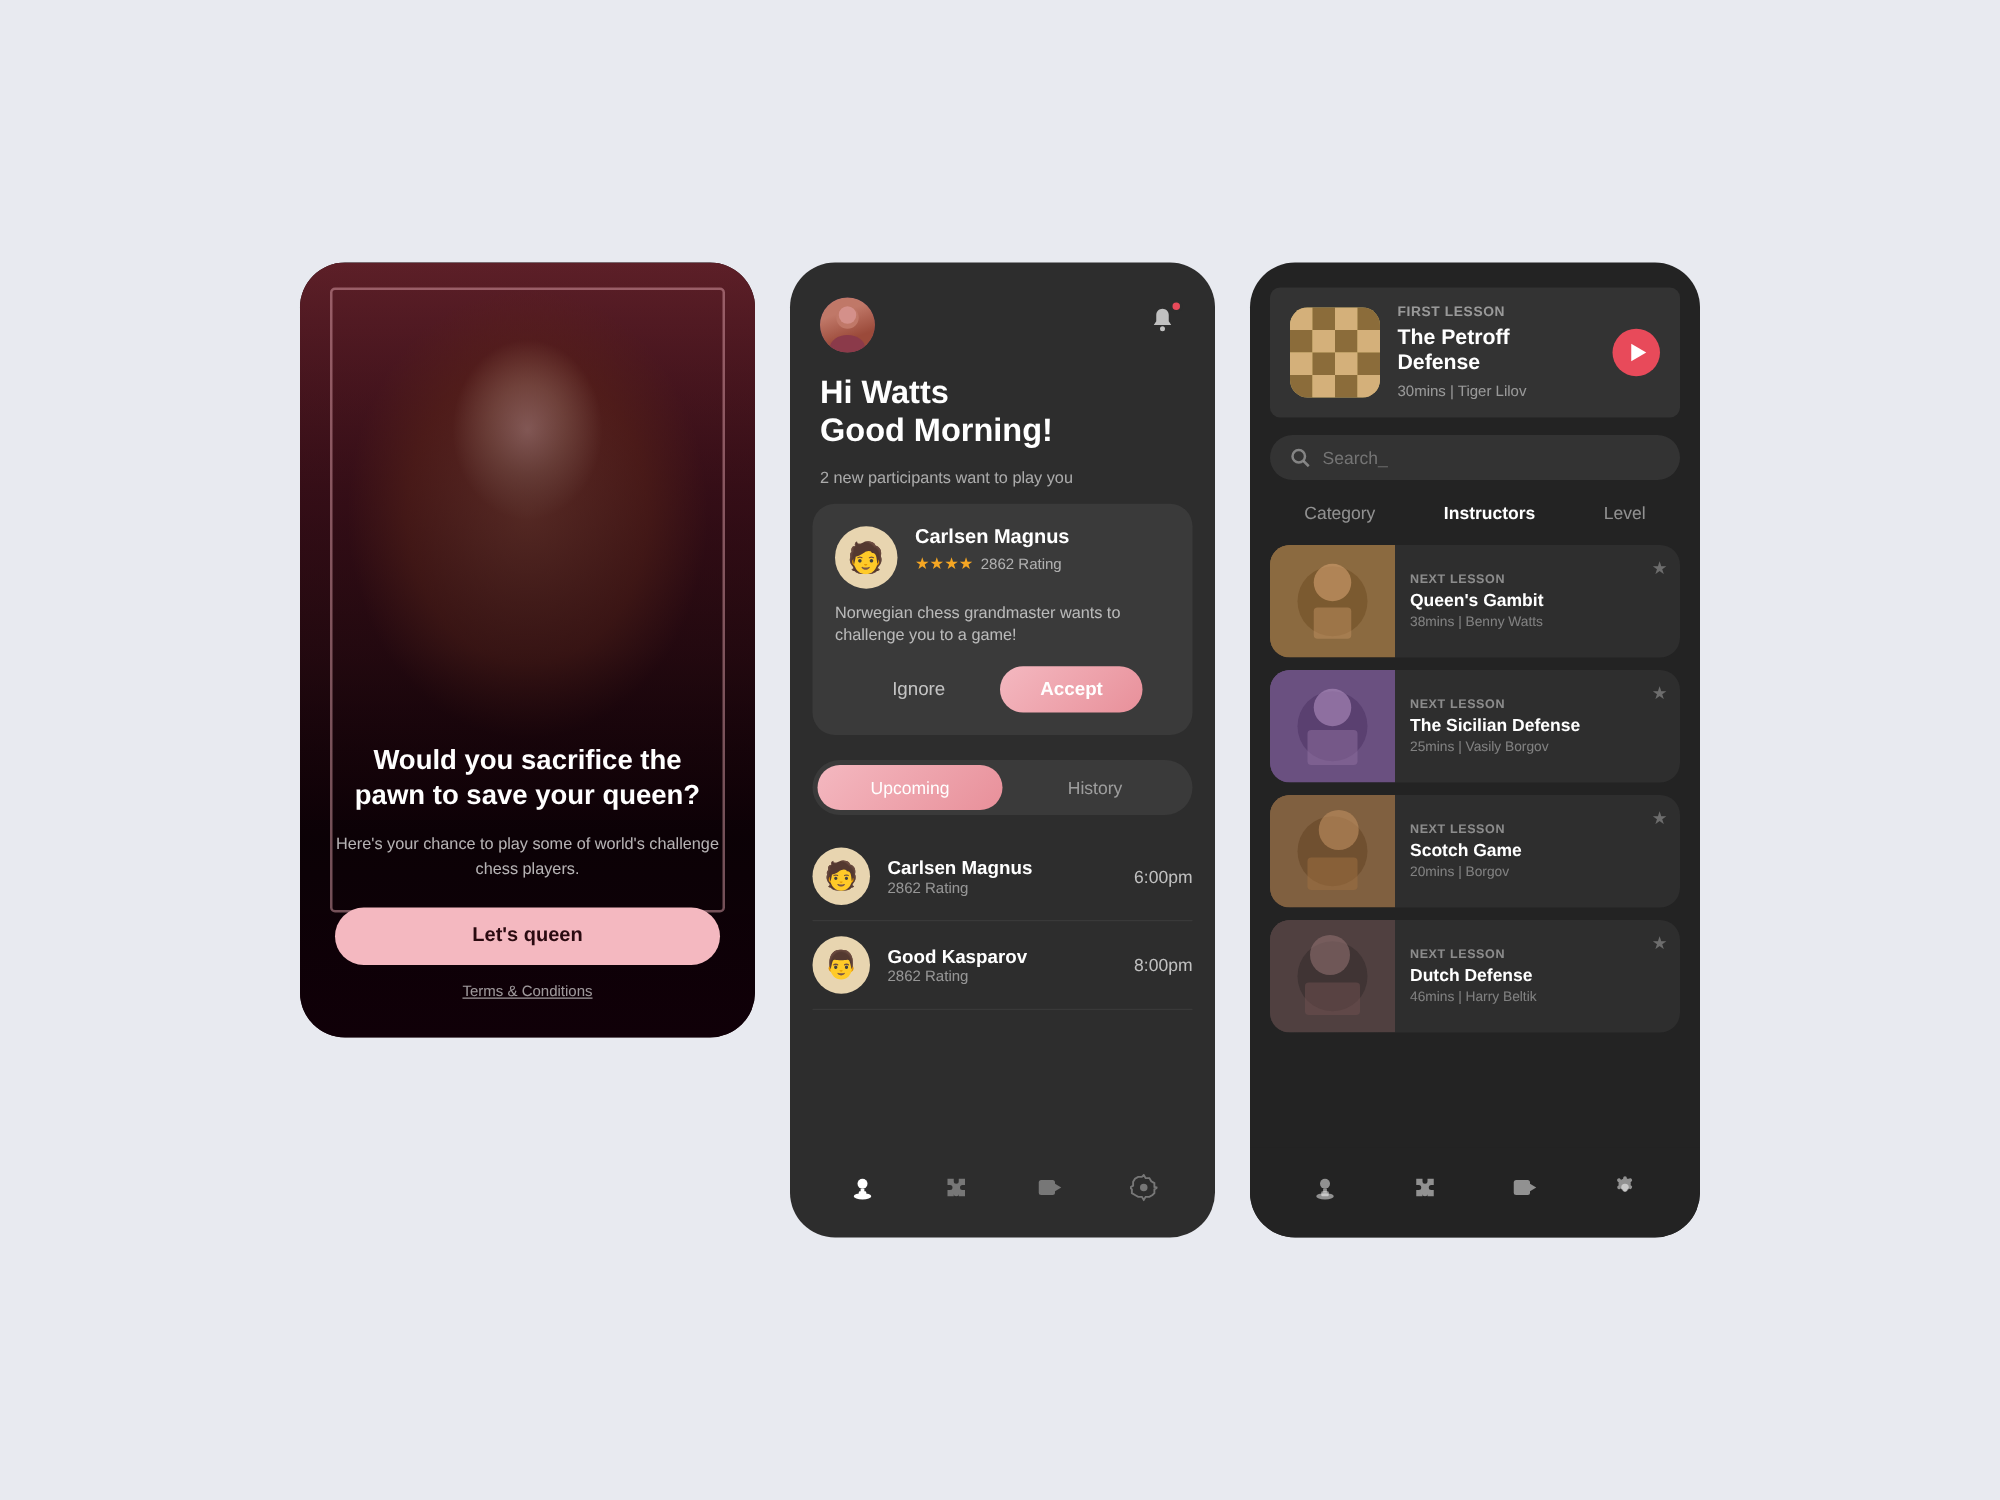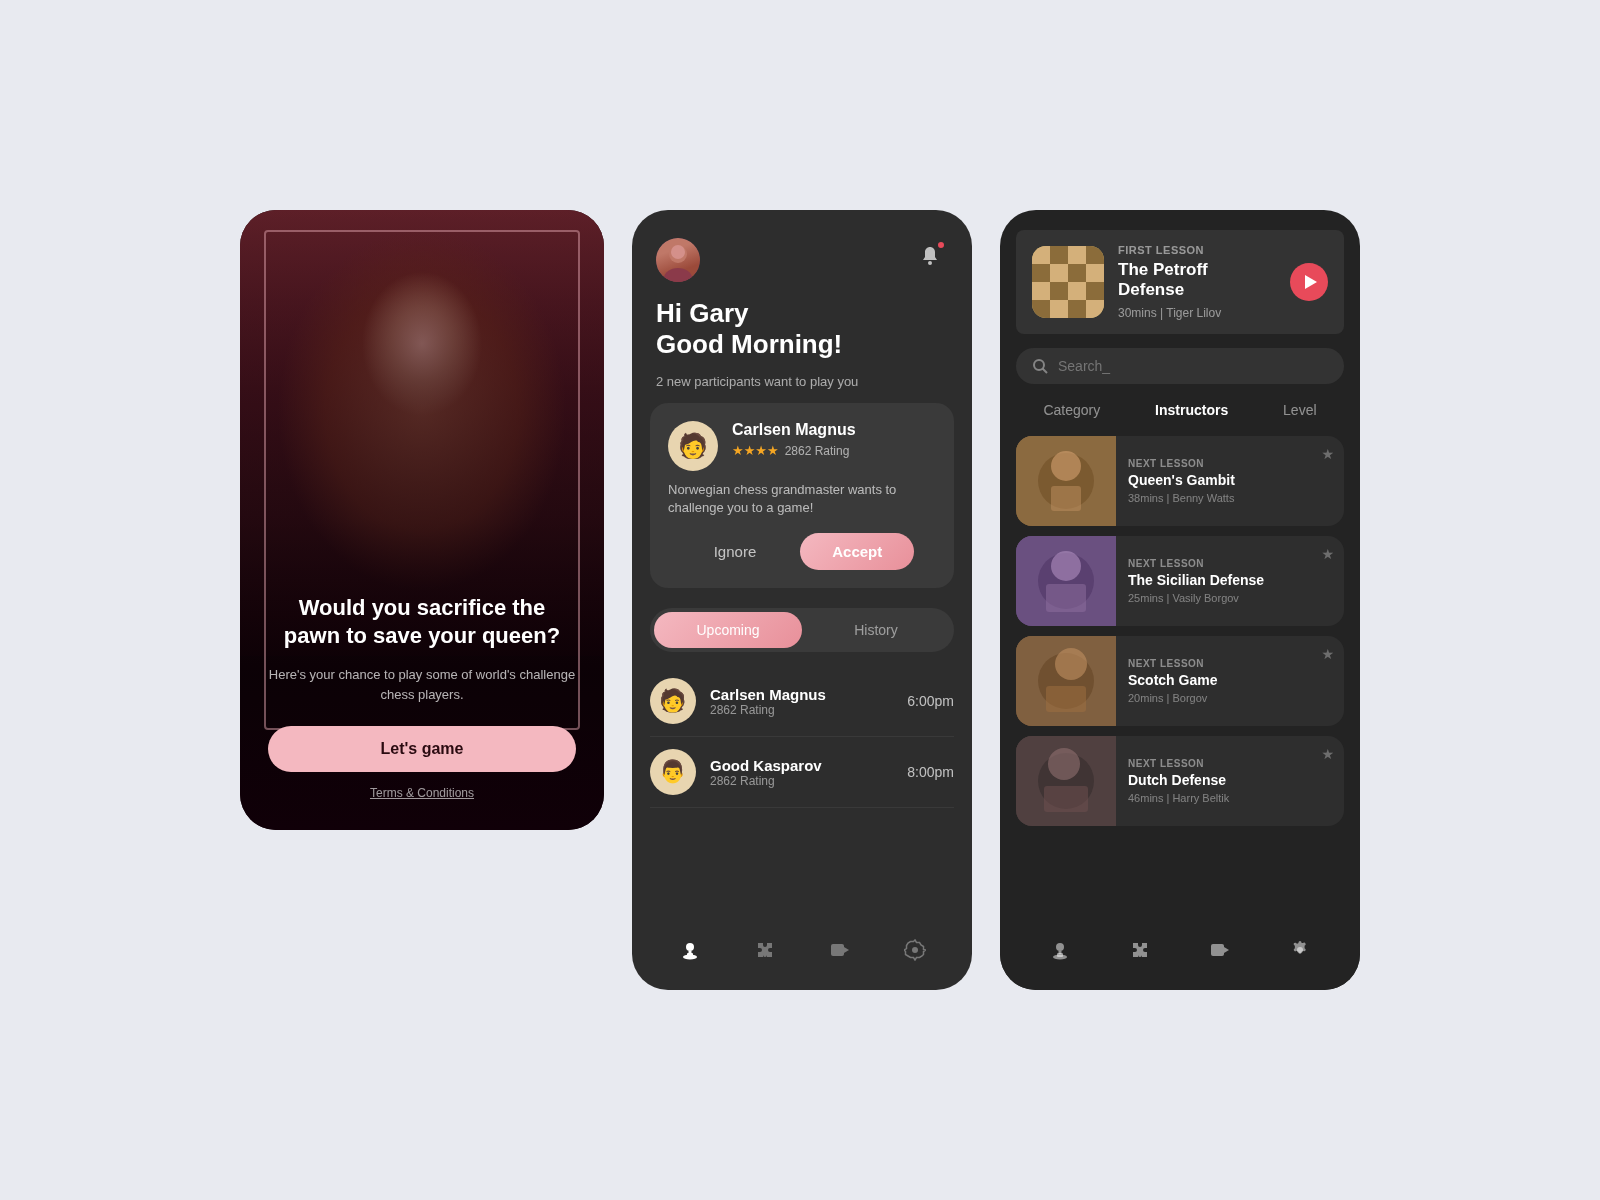--- a/index.html
+++ b/index.html
@@ -544,21 +544,21 @@
 
   <div class="screen1">
     <div class="portrait-overlay">
       <div class="portrait-figure"></div>
     </div>
     <div class="screen1-bg"></div>
     <div class="screen1-frame"></div>
     <div class="screen1-content">
       <div class="screen1-tagline">Would you sacrifice the pawn to save your queen?</div>
       <div class="screen1-sub">Here's your chance to play some of world's challenge chess players.</div>
-      <button class="screen1-btn">Let's game</button>
+      <button class="screen1-btn">Let's queen</button>
       <span class="screen1-terms">Terms &amp; Conditions</span>
     </div>
   </div>
 
   <div class="screen2">
     <div class="screen2-header">
       <div class="avatar-circle">
         <div class="avatar-face">
           <svg width="44" height="44" viewBox="0 0 44 44">
             <circle cx="22" cy="16" r="9" fill="#c07868"></circle>
@@ -570,21 +570,21 @@
       <div class="notif-btn">
         <svg width="22" height="22" viewBox="0 0 22 22" fill="none">
           <path d="M11 2C8.2 2 6 4.2 6 7v5l-2 3h14l-2-3V7c0-2.8-2.2-5-5-5z" fill="rgba(255,255,255,0.7)"></path>
           <circle cx="11" cy="18" r="2" fill="rgba(255,255,255,0.7)"></circle>
         </svg>
         <div class="notif-dot"></div>
       </div>
     </div>
 
     <div class="screen2-greeting">
-      <div class="greeting-hi">Hi Gary</div>
+      <div class="greeting-hi">Hi Watts</div>
       <div class="greeting-morning">Good Morning!</div>
     </div>
 
     <div class="screen2-participants">2 new participants want to play you</div>
 
     <div class="challenge-card">
       <div class="challenge-top">
         <div class="challenger-avatar">
           <span>🧑</span>
         </div>

